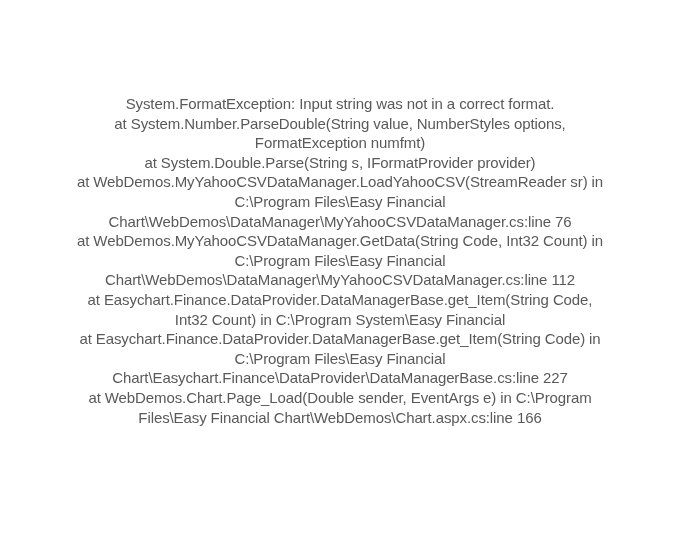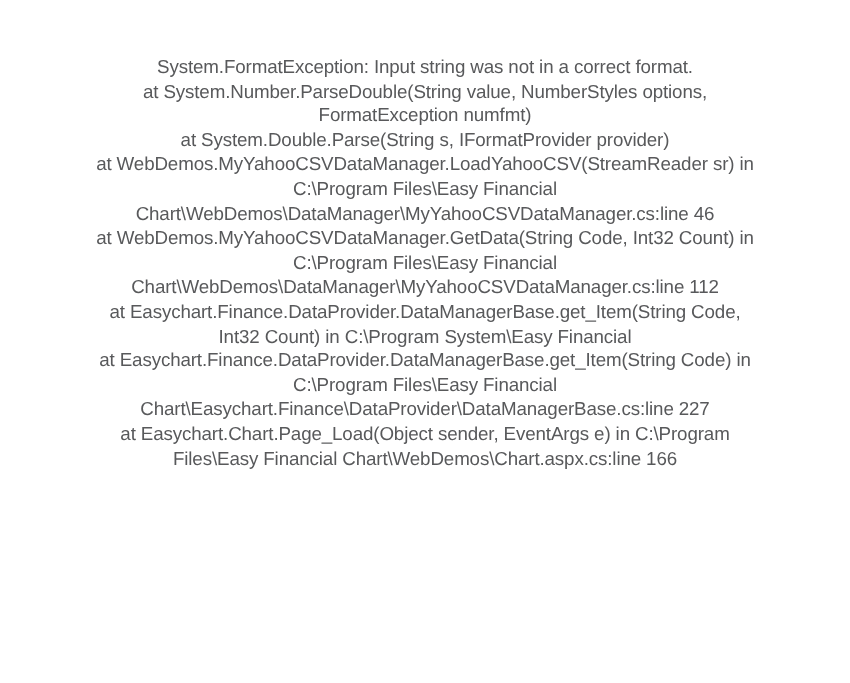--- a/index.html
+++ b/index.html
@@ -8,21 +8,21 @@
   body {
     width: 680px;
     height: 546px;
     background: var(--page-bg);
     overflow: hidden;
     font-family: "Liberation Sans", "DejaVu Sans", sans-serif;
   }
   .error-page {
     width: 680px;
     height: 546px;
-    padding-top: 44px;
+    padding-top: 94px;
   }
   .stack-trace {
     width: 640px;
     margin: 0 auto;
     text-align: center;
     color: var(--text-color);
     font-size: 15px;
     line-height: 19.6px;
     letter-spacing: -0.1px;
   }
@@ -34,25 +34,25 @@
 <body>
 
 <div class="error-page">
   <div class="stack-trace">
     <div class="trace-line">System.FormatException: Input string was not in a correct format.</div>
     <div class="trace-line">at System.Number.ParseDouble(String value, NumberStyles options,</div>
     <div class="trace-line">FormatException numfmt)</div>
     <div class="trace-line">at System.Double.Parse(String s, IFormatProvider provider)</div>
     <div class="trace-line">at WebDemos.MyYahooCSVDataManager.LoadYahooCSV(StreamReader sr) in</div>
     <div class="trace-line">C:\Program Files\Easy Financial</div>
-    <div class="trace-line">Chart\WebDemos\DataManager\MyYahooCSVDataManager.cs:line 46</div>
+    <div class="trace-line">Chart\WebDemos\DataManager\MyYahooCSVDataManager.cs:line 76</div>
     <div class="trace-line">at WebDemos.MyYahooCSVDataManager.GetData(String Code, Int32 Count) in</div>
     <div class="trace-line">C:\Program Files\Easy Financial</div>
     <div class="trace-line">Chart\WebDemos\DataManager\MyYahooCSVDataManager.cs:line 112</div>
     <div class="trace-line">at Easychart.Finance.DataProvider.DataManagerBase.get_Item(String Code,</div>
     <div class="trace-line">Int32 Count) in C:\Program System\Easy Financial</div>
     <div class="trace-line">at Easychart.Finance.DataProvider.DataManagerBase.get_Item(String Code) in</div>
     <div class="trace-line">C:\Program Files\Easy Financial</div>
     <div class="trace-line">Chart\Easychart.Finance\DataProvider\DataManagerBase.cs:line 227</div>
-    <div class="trace-line">at Easychart.Chart.Page_Load(Object sender, EventArgs e) in C:\Program</div>
+    <div class="trace-line">at WebDemos.Chart.Page_Load(Double sender, EventArgs e) in C:\Program</div>
     <div class="trace-line">Files\Easy Financial Chart\WebDemos\Chart.aspx.cs:line 166</div>
   </div>
 </div>
 
 </body></html>

